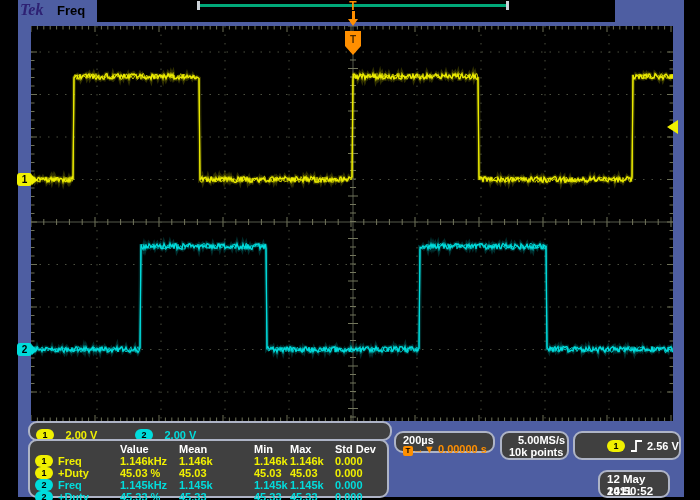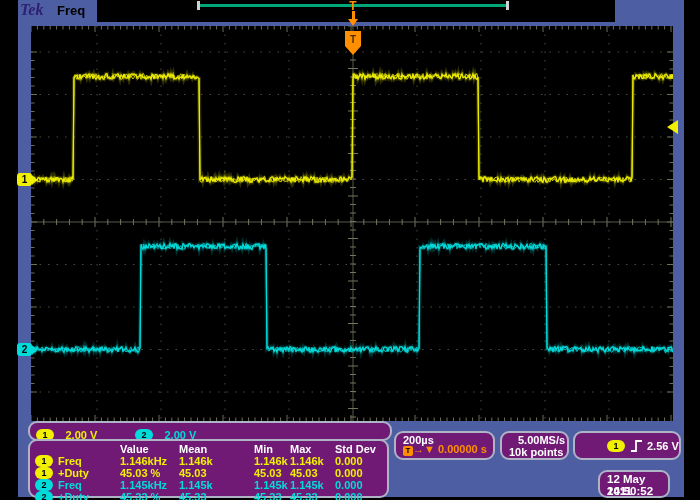--- a/index.html
+++ b/index.html
@@ -22,24 +22,24 @@
   
   .chtag{left:17px;width:15px;height:13px;border-radius:3px;color:#000;
          font:bold 10px/13px "Liberation Sans",sans-serif;text-align:center;}
   .chtag .tip{position:absolute;right:-5px;top:1.5px;width:0;height:0;
          border-top:5px solid transparent;border-bottom:5px solid transparent;}
   .ch1bg{background:#f0f000;} .ch1tip{border-left:5px solid #f0f000;}
   .ch2bg{background:#00dcdc;} .ch2tip{border-left:5px solid #00dcdc;}
   #tlevel{left:667px;top:120px;width:0;height:0;border-top:7px solid transparent;
           border-bottom:7px solid transparent;border-right:11px solid #f0f000;}
   
-  .box{background:#701a75;border:2px solid #aeb4c6;border-radius:9px;box-sizing:border-box;}
+  .box{background:#404040;border:2px solid #aeb4c6;border-radius:9px;box-sizing:border-box;}
   #scalesbox{left:28px;top:421px;width:364px;height:20px;}
   #measbox{left:28px;top:439px;width:361px;height:59px;}
-  #hbox{left:394px;top:431px;width:101px;height:29px;}
+  #hbox{left:394px;top:431px;width:101px;height:22px;}
   #acqbox{left:500px;top:431px;width:69px;height:29px;}
   #trigbox{left:573px;top:431px;width:108px;height:29px;}
   #datebox{left:598px;top:470px;width:72px;height:28px;}
   .badge{display:inline-block;width:18px;height:12px;border-radius:7px;color:#000;
          font:bold 9px/12px "Liberation Sans",sans-serif;text-align:center;vertical-align:middle;}
   .c1{color:#f0f000;} .c2{color:#00dcdc;} .cw{color:#fff;} .co{color:#ff8f00;}
   .m{font:bold 11px "Liberation Sans",sans-serif;white-space:nowrap;}
   .cell{position:absolute;}
   .colL{left:5px;} 
   .colN{left:28px;} .colV{left:90px;} .colM{left:149px;text-align:center;} .colMin{left:204px;margin-left:20px;}

